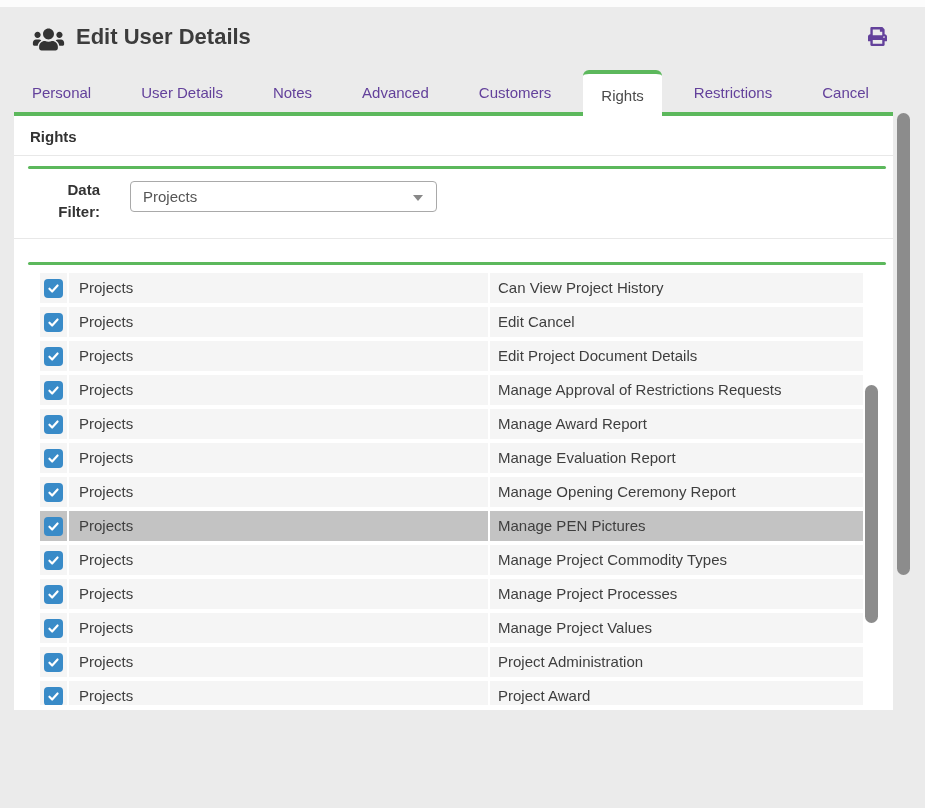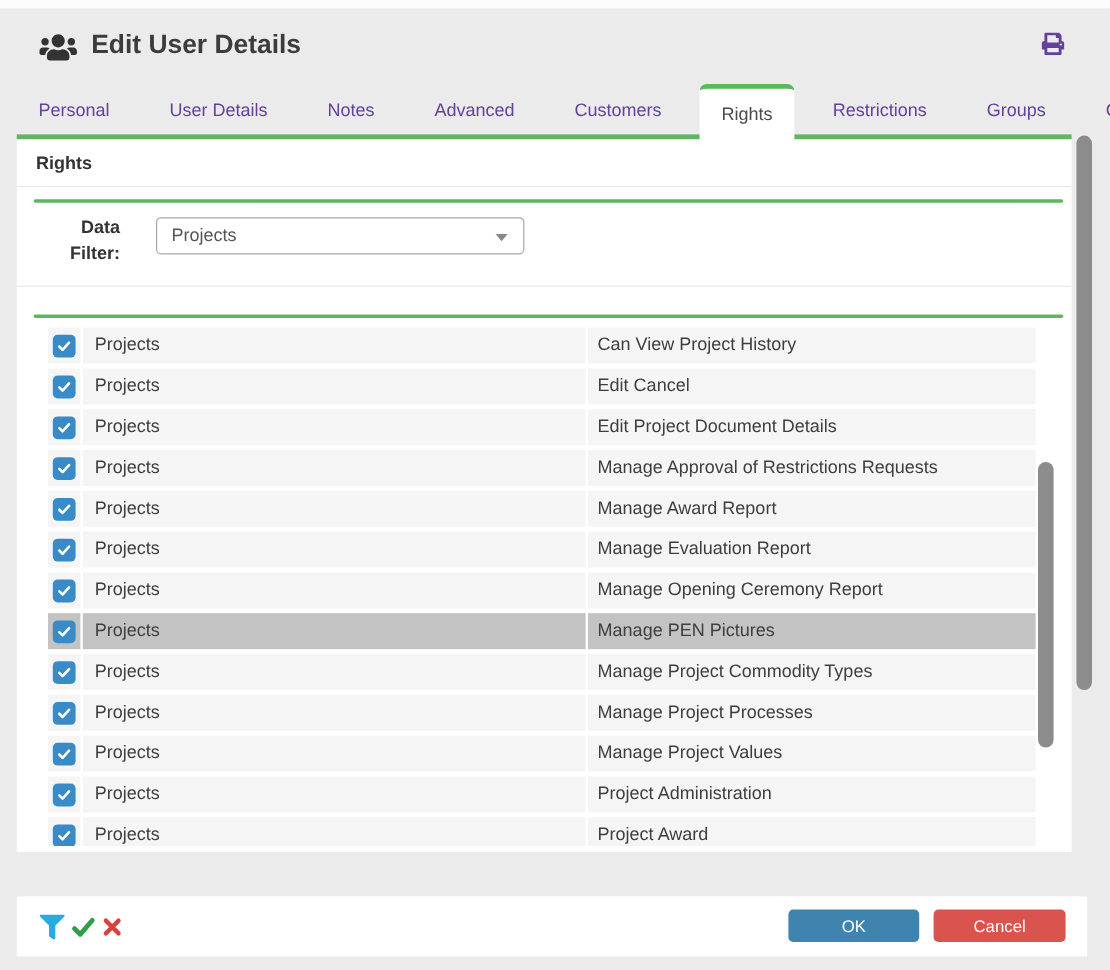--- a/index.html
+++ b/index.html
@@ -78,21 +78,20 @@
 
   <div class="green-underline"></div>
   <div class="tab-bar">
       <div class="tab"><span>Personal</span></div>
       <div class="tab"><span>User Details</span></div>
       <div class="tab"><span>Notes</span></div>
       <div class="tab"><span>Advanced</span></div>
       <div class="tab"><span>Customers</span></div>
       <div class="tab active"><span>Rights</span></div>
       <div class="tab"><span>Restrictions</span></div>
-      <div class="tab"><span>Groups</span></div>
       <div class="tab"><span>Cancel</span></div>
     </div>
 
   <div class="content">
     <div class="section-heading">Rights</div>
     <div class="divider d1"></div>
 
     <div class="green-bar g1"></div>
     <div class="filter-label">Data Filter:</div>
     <div class="dropdown">
@@ -246,36 +245,15 @@
     </div>
     <div class="cell cell-category">Projects</div>
     <div class="cell cell-name">Project Award</div>
   </div>
         </div>
     </div>
 
     <div class="inner-scroll-thumb"></div>
   </div>
 
-  <div class="footer">
-    <div class="footer-icons">
-      <span class="filter-icon">
-        <svg viewBox="0 0 512 512" width="21" height="21">
-            <path fill="currentColor" d="M487.976 0H24.028C2.71 0-8.047 25.866 7.058 40.971L192 225.941V432c0 7.831 3.821 15.17 10.237 19.662l80 55.98C298.02 518.69 320 507.493 320 487.98V225.941l184.947-184.97C520.021 25.896 509.338 0 487.976 0z"></path>
-          </svg>
-      </span>
-      <span class="check-icon">
-        <svg viewBox="0 0 24 24" width="21" height="21">
-            <path fill="none" stroke="currentColor" stroke-width="4.5" stroke-linecap="round" stroke-linejoin="round" d="M3.5 13.5l5.5 5.5L20.5 5.5"></path>
-          </svg>
-      </span>
-      <span class="x-icon">
-        <svg viewBox="0 0 24 24" width="17" height="17">
-            <path stroke="currentColor" stroke-width="5" stroke-linecap="round" d="M4.5 4.5l15 15M19.5 4.5l-15 15"></path>
-          </svg>
-      </span>
-    </div>
-    <button class="btn btn-ok">OK</button>
-    <button class="btn btn-cancel">Cancel</button>
-  </div>
 
   <div class="outer-scroll-thumb"></div>
 </div>
 
 </body></html>

